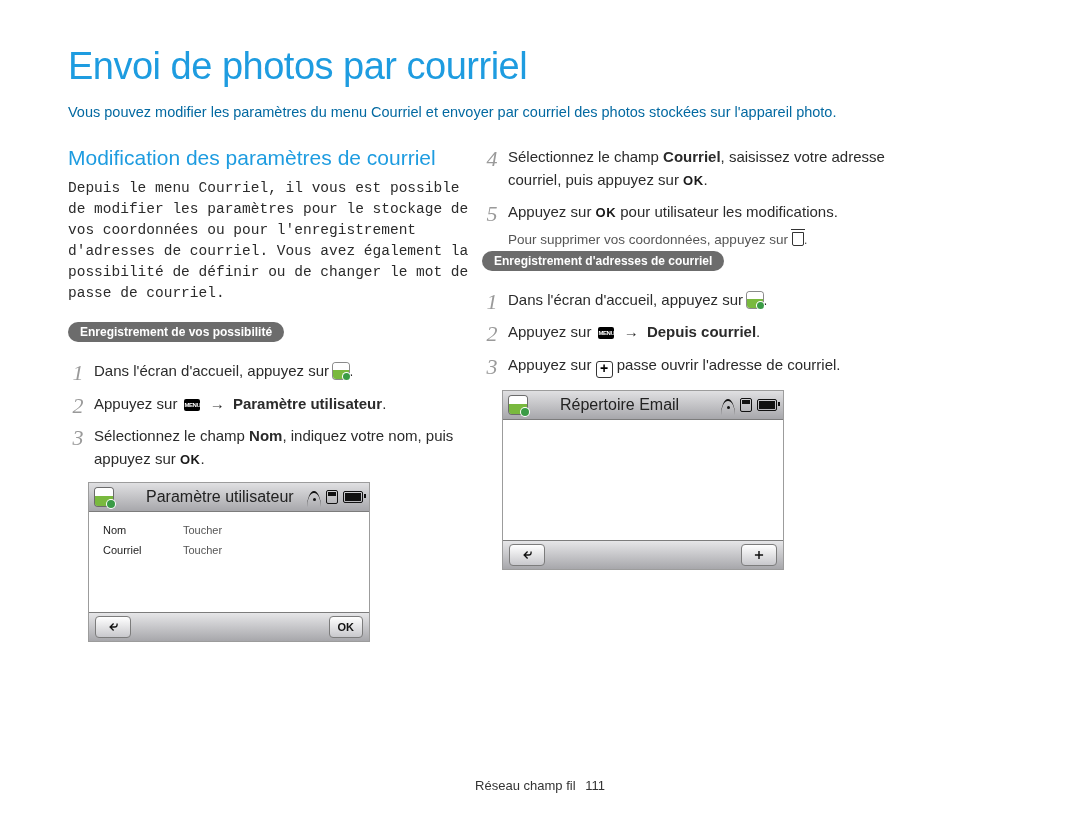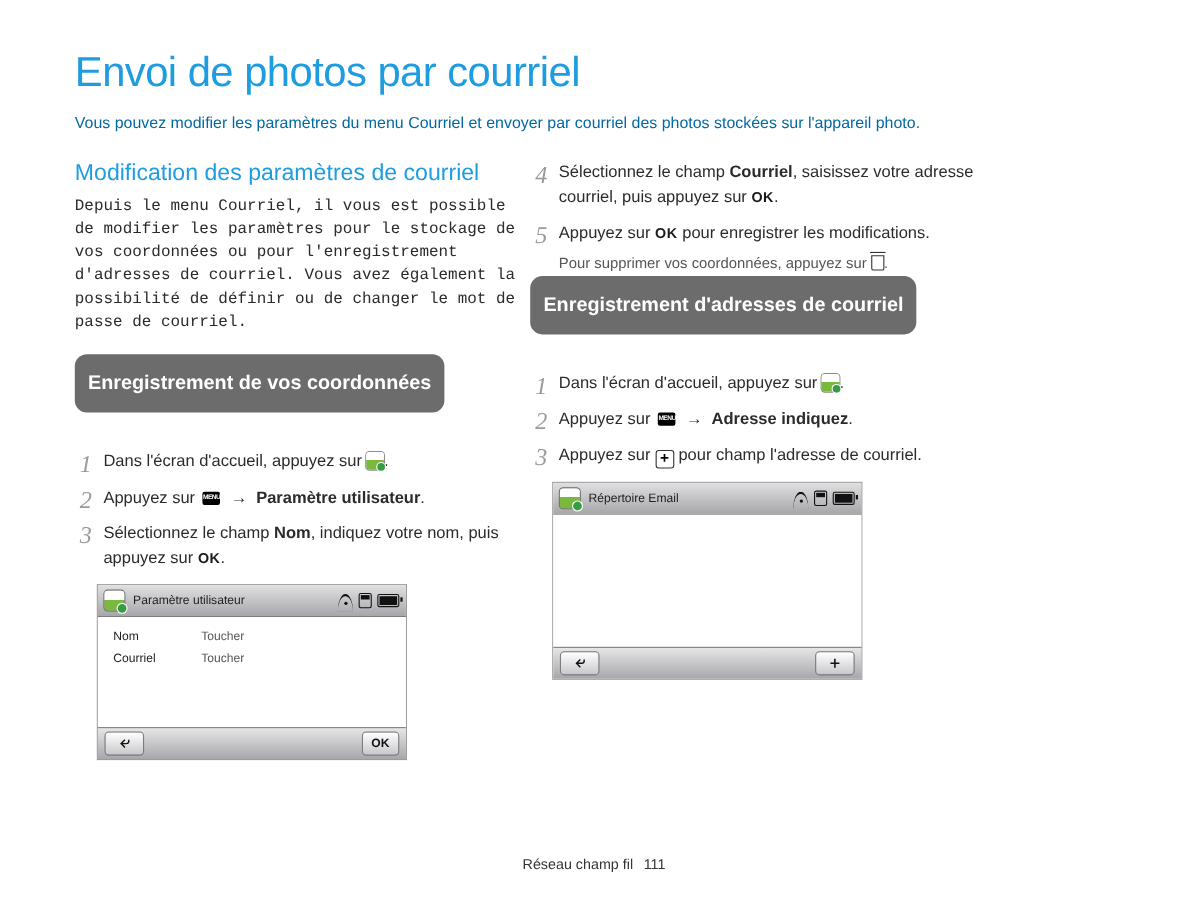--- a/index.html
+++ b/index.html
@@ -46,24 +46,24 @@
     font-size: 14.5px;
     line-height: 1.45;
     margin: 0 0 18px 0;
     font-family: Liberation Mono, monospace;
   }
   .pill {
     display: inline-block;
     background: #6c6c6c;
     color: #fff;
     border-radius: 11px;
-    padding: 16px 12px;
-    font-size: 18px;
+    padding: 3px 12px;
+    font-size: 12px;
     font-weight: bold;
-    margin-bottom: 34px;
+    margin-bottom: 18px;
   }
   ol.steps {
     list-style: none;
     padding: 0;
     margin: 0;
   }
   ol.steps > li {
     position: relative;
     padding-left: 26px;
     margin-bottom: 10px;
@@ -179,21 +179,21 @@
   }
   .mockup-header .app-ico::after{
     content:"";
     position:absolute;
     right:-2px; bottom:-2px;
     width:8px; height:8px;
     background:#3a9b46;
     border-radius:50%;
     box-shadow:0 0 0 1px #fff;
   }
-  .mockup-header .mtitle { flex:1; font-size:11px; color:#222; }
+  .mockup-header .mtitle { flex:1; font-size:16px; color:#222;margin-left:25px; }
   .mockup-header .status-right { display:flex; gap:5px; align-items:center; }
   .ic-wifi, .ic-sd, .ic-batt {
     display:inline-block;
   }
   .ic-wifi { width:14px; height:12px; position:relative;}
   .ic-wifi::before{
     content:""; position:absolute; left:0; right:0; bottom:2px;
     width:3px; height:3px; background:#111; border-radius:50%; margin:0 auto;
   }
   .ic-wifi::after{
@@ -265,21 +265,21 @@
 <div class="page">
   <h1 class="title">Envoi de photos par courriel</h1>
   <p class="intro">Vous pouvez modifier les paramètres du menu Courriel et envoyer par courriel des photos stockées sur l'appareil photo.</p>
 
   <div class="cols">
 
     <div class="col">
       <h2 class="subhead">Modification des paramètres de courriel</h2>
       <p class="para">Depuis le menu Courriel, il vous est possible de modifier les paramètres pour le stockage de vos coordonnées ou pour l'enregistrement d'adresses de courriel. Vous avez également la possibilité de définir ou de changer le mot de passe de courriel.</p>
 
-      <div class="pill">Enregistrement de vos coordonnées</div>
+      <div class="pill">Enregistrement de vos possibilité</div>
 
       <ol class="steps">
         <li>
           <span class="stepnum">1</span>
           <span>Dans l'écran d'accueil, appuyez sur </span>
           <span class="email-app-icon"></span><span>.</span>
         </li>
         <li>
           <span class="stepnum">2</span>
           <span>Appuyez sur </span>
@@ -328,45 +328,45 @@
 
     <div class="col">
 
       <ol class="steps">
         <li>
           <span class="stepnum">4</span>
           <span>Sélectionnez le champ </span><span class="bold">Courriel</span><span>, saisissez votre adresse courriel, puis appuyez sur </span><span class="ok">OK</span><span>.</span>
         </li>
         <li>
           <span class="stepnum">5</span>
-          <span>Appuyez sur </span><span class="ok">OK</span><span> pour enregistrer les modifications.</span>
+          <span>Appuyez sur </span><span class="ok">OK</span><span> pour utilisateur les modifications.</span>
         </li>
       </ol>
       <div class="note">
         <span>Pour supprimer vos coordonnées, appuyez sur </span><span class="trash-icon"></span><span>.</span>
       </div>
 
       <div class="pill">Enregistrement d'adresses de courriel</div>
 
       <ol class="steps">
         <li>
           <span class="stepnum">1</span>
           <span>Dans l'écran d'accueil, appuyez sur </span>
           <span class="email-app-icon"></span><span>.</span>
         </li>
         <li>
           <span class="stepnum">2</span>
           <span>Appuyez sur </span>
           <span class="menu">MENU</span>
           <span class="arrow">→</span>
-          <span class="bold">Adresse indiquez</span><span>.</span>
+          <span class="bold">Depuis courriel</span><span>.</span>
         </li>
         <li>
           <span class="stepnum">3</span>
-          <span>Appuyez sur </span><span class="plus-box">+</span><span> pour champ l'adresse de courriel.</span>
+          <span>Appuyez sur </span><span class="plus-box">+</span><span> passe ouvrir l'adresse de courriel.</span>
         </li>
       </ol>
 
       
       <div class="mockup">
         <div class="mockup-header">
           <span class="app-ico"></span>
           <span class="mtitle">Répertoire Email</span>
           <span class="status-right">
             <span class="ic-wifi"></span>

